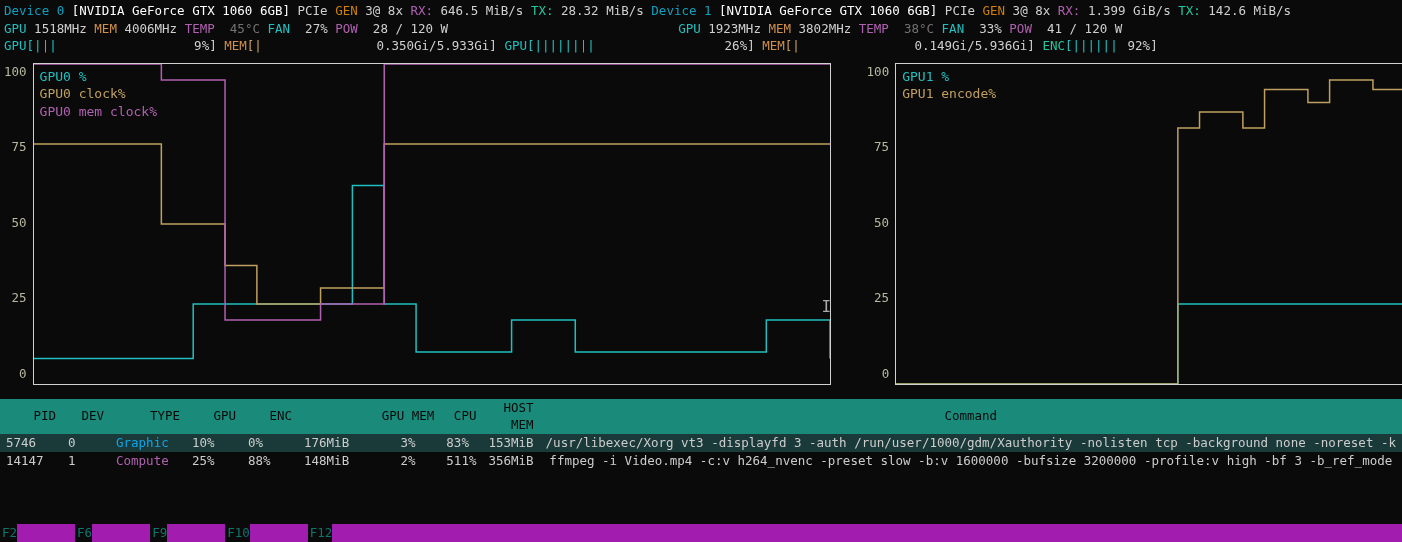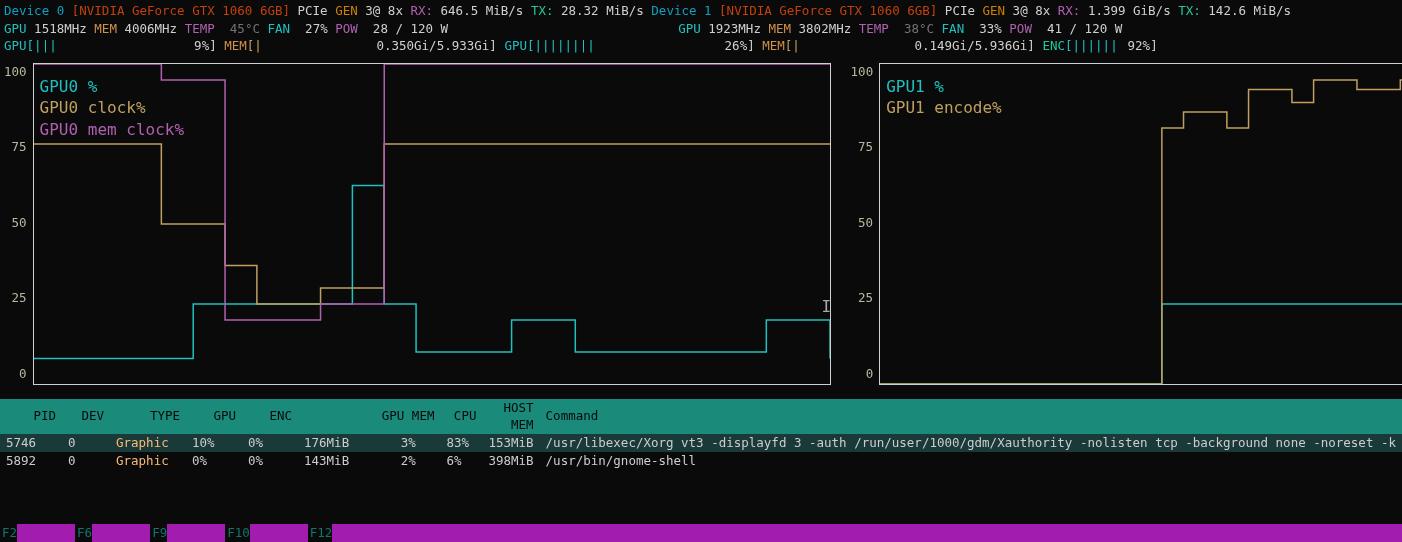--- a/index.html
+++ b/index.html
@@ -1,37 +1,37 @@
 <!DOCTYPE html>
 <html><head>
 <meta charset="utf-8">
 <style>
   html,body{margin:0;padding:0;background:#0a0a0a;color:#ccc;font-family:ui-monospace,Menlo,Consolas,monospace;font-size:12.5px;line-height:1.4;width:1402px;height:542px;overflow:hidden}
-  .c-device{color:#10a0c0}.c-name{color:#c2410c}.c-pcie{color:#d0d0d0}.c-gen{color:#d08000}
+  .c-device{color:#10a0c0}.c-name{color:#ffffff}.c-pcie{color:#d0d0d0}.c-gen{color:#d08000}
   .c-rx{color:#b060b0}.c-tx{color:#20c8a0}.c-val{color:#d0d0d0}
   .c-gpu{color:#20c0c0}.c-mem{color:#d08f4a}.c-temp{color:#b060b0}.c-fan{color:#20c0c0}.c-pow{color:#b060b0}
   .c-deg{color:#737373}
   .bar-teal{color:#20c0c0}.bar-tan{color:#c8a060}
   .enc{color:#20c8a0}
   .header{white-space:pre;padding:2px 4px 0 4px}
-  .charts{display:flex;gap:20px;padding:8px 4px 0 4px}
+  .charts{display:flex;gap:36px;padding:8px 4px 0 4px}
   .chart-wrap{position:relative;display:flex}
   .ylabels{display:flex;flex-direction:column;justify-content:space-between;height:320px;text-align:right;padding-right:6px;color:#b8b8a0}
   .chart{border:1px solid #d0d0d0;height:320px;position:relative;background:#0a0a0a}
   .chart.left{width:796px}.chart.right{width:542px}
-  .legend{position:absolute;top:12px;left:6px;font-size:16px;line-height:1.35}
+  .legend{position:absolute;top:4px;left:6px;font-size:13px;line-height:1.35}
   .legend .l0{color:#20c0c0}.legend .l1{color:#c0a060}.legend .l2{color:#b060b0}
   svg{position:absolute;inset:0}
   .proc{margin-top:14px}
   table{border-collapse:collapse;width:100%}
   th{background:#1a8a7a;color:#0a0a0a;text-align:right;font-weight:normal;padding:0 6px;height:18px}
-  th.cmd,td.cmd{text-align:left}
+  th.cmd,td.cmd{text-align:center}
   td{padding:0 6px;height:18px;white-space:nowrap;overflow:hidden}
   tr.hl td{background:#1a3a3a}
-  .type-g{color:#fdba74}.type-c{color:#b060b0}
+  .type-g{color:#0ea5e9}.type-c{color:#b060b0}
   .footbar{position:fixed;bottom:0;left:0;right:0;height:18px;display:flex}
   .fkey{color:#0f766e;padding-left:2px}
   .flbl{background:#a21caf;color:#0a0a0a;padding:16px 8px 0 2px;min-width:48px;display:inline-block}
   .cursor{position:absolute;color:#aaa;font-size:16px}
 </style>
 </head>
 <body>
 
 <div class="header" id="hdr"><div><span class="c-device">Device </span><span class="c-device">0</span> <span class="c-name">[NVIDIA GeForce GTX 1060 6GB]</span> <span class="c-pcie">PCIe </span><span class="c-gen">GEN</span> <span class="c-val">3@ 8x</span> <span class="c-rx">RX:</span> <span class="c-val">646.5 MiB/s</span> <span class="c-tx">TX:</span> <span class="c-val">28.32 MiB/s</span> <span class="c-device">Device </span><span class="c-device">1</span> <span class="c-name">[NVIDIA GeForce GTX 1060 6GB]</span> <span class="c-pcie">PCIe </span><span class="c-gen">GEN</span> <span class="c-val">3@ 8x</span> <span class="c-rx">RX:</span> <span class="c-val">1.399 GiB/s</span> <span class="c-tx">TX:</span> <span class="c-val">142.6 MiB/s</span></div><div><span class="c-gpu">GPU</span> <span class="c-val">1518MHz</span> <span class="c-mem">MEM</span> <span class="c-val">4006MHz</span> <span class="c-temp">TEMP</span>  <span class="c-deg">45°C</span> <span class="c-fan">FAN</span>  <span class="c-val">27%</span> <span class="c-pow">POW</span>  <span class="c-val">28 / 120 W</span><span style="display:inline-block;width:230px"></span><span class="c-gpu">GPU</span> <span class="c-val">1923MHz</span> <span class="c-mem">MEM</span> <span class="c-val">3802MHz</span> <span class="c-temp">TEMP</span>  <span class="c-deg">38°C</span> <span class="c-fan">FAN</span>  <span class="c-val">33%</span> <span class="c-pow">POW</span>  <span class="c-val">41 / 120 W</span></div><div><span class="c-gpu">GPU</span><span class="bar-teal">[|||</span><span style="display:inline-block;width:160px;text-align:right" class="c-val">9%]</span> <span class="c-mem">MEM</span><span class="bar-tan">[|</span><span style="display:inline-block;width:235px;text-align:right" class="c-val">0.350Gi/5.933Gi]</span> <span class="c-gpu">GPU</span><span class="bar-teal">[||||||||</span><span style="display:inline-block;width:160px;text-align:right" class="c-val">26%]</span> <span class="c-mem">MEM</span><span class="bar-tan">[|</span><span style="display:inline-block;width:235px;text-align:right" class="c-val">0.149Gi/5.936Gi]</span> <span class="enc">ENC</span><span class="bar-teal">[||||||</span><span style="display:inline-block;width:40px;text-align:right" class="c-val">92%]</span></div></div>
 
@@ -101,30 +101,30 @@
           <td class="type-g">Graphic</td>
     <td>10%</td>
           <td>0%</td>
           <td>176MiB</td>
           <td>3%</td>
     <td>83%</td>
           <td>153MiB</td>
           <td class="cmd">/usr/libexec/Xorg vt3 -displayfd 3 -auth /run/user/1000/gdm/Xauthority -nolisten tcp -background none -noreset -k</td>
   </tr>
         <tr class="">
-    <td>5892</td>
-          <td>0</td>
-          <td class="type-g">Graphic</td>
-    <td>0%</td>
-          <td>0%</td>
-          <td>143MiB</td>
+    <td>14147</td>
+          <td>1</td>
+          <td class="type-c">Compute</td>
+    <td>25%</td>
+          <td>88%</td>
+          <td>148MiB</td>
           <td>2%</td>
-    <td>6%</td>
-          <td>398MiB</td>
-          <td class="cmd">/usr/bin/gnome-shell</td>
+    <td>511%</td>
+          <td>356MiB</td>
+          <td class="cmd">ffmpeg -i Video.mp4 -c:v h264_nvenc -preset slow -b:v 1600000 -bufsize 3200000 -profile:v high -bf 3 -b_ref_mode </td>
   </tr>
       </tbody>
   </table>
 </div>
 
 <div class="footbar" id="fb">
     <span class="fkey">F2</span>
     <span class="flbl">Setup</span>
     <span class="fkey">F6</span>
     <span class="flbl">Sort</span>

